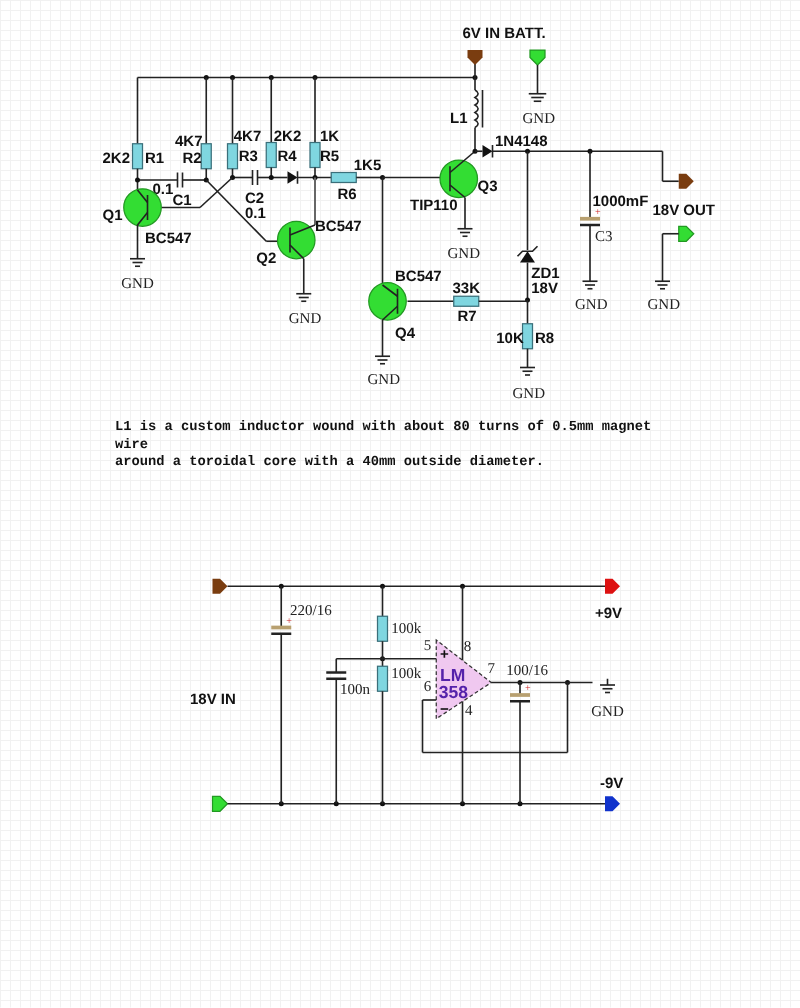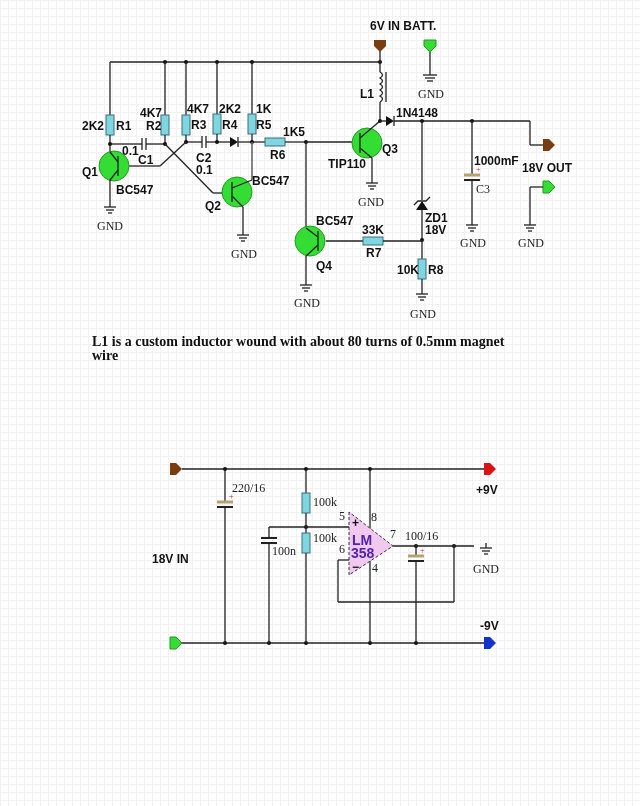--- a/index.html
+++ b/index.html
@@ -8,21 +8,21 @@
     background-image:linear-gradient(#f1f1f1 1px,transparent 1px),linear-gradient(90deg,#f1f1f1 1px,transparent 1px);
     background-size:8px 8px;}
   svg{position:absolute;left:0;top:0;}
   .w{stroke:#222;stroke-width:1.3;fill:none;}
   .wg{stroke:#666;stroke-width:1.6;fill:none;}
   .dot{fill:#111;}
   .res{fill:#7fd6e0;stroke:#3a6f7a;stroke-width:1;}
   .tr{fill:#33dd33;stroke:#229922;stroke-width:1;}
   .lbl{font-family:"Liberation Sans",sans-serif;font-weight:bold;font-size:12px;fill:#111;}
   .lbls{font-family:"Liberation Serif",serif;font-size:12px;fill:#222;}
-  .note{position:absolute;left:92px;top:335px;font-family:Liberation Serif, serif;font-weight:bold;font-size:14px;color:#111;line-height:14px;width:440px;}
+  .note{position:absolute;left:92px;top:335px;font-family:Liberation Mono, monospace;font-weight:bold;font-size:11px;color:#111;line-height:14px;width:440px;}
   .opamp{fill:#f0c8f0;stroke:#333;stroke-width:1;stroke-dasharray:3 2;}
   .optext{font-family:"Liberation Sans",sans-serif;font-weight:bold;font-size:14px;fill:#5522aa;}
 </style>
 </head>
 <body>
 
 <svg width="640" height="806">
 
   <line class="w" x1="110" y1="62" x2="380" y2="62"></line>
   <g>
@@ -343,13 +343,14 @@
       <line class="w" x1="480" y1="548" x2="492" y2="548"></line>
       <line class="w" x1="482" y1="551" x2="490" y2="551"></line>
       <line class="w" x1="484" y1="554" x2="488" y2="554"></line>
       <line class="w" x1="486" y1="543" x2="486" y2="548"></line>
     </g>
   <text class="lbls" x="473" y="573">GND</text>
 </svg>
 
 <div class="note">
   <div>L1 is a custom inductor wound with about 80 turns of 0.5mm magnet wire</div>
+  <div>around a toroidal core with a 40mm outside diameter.</div>
 </div>
 
 </body></html>

